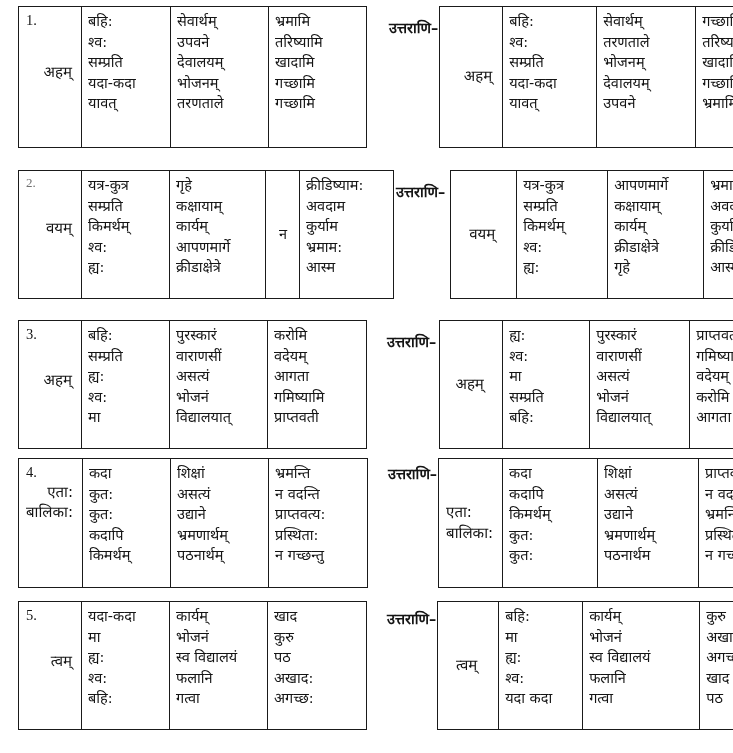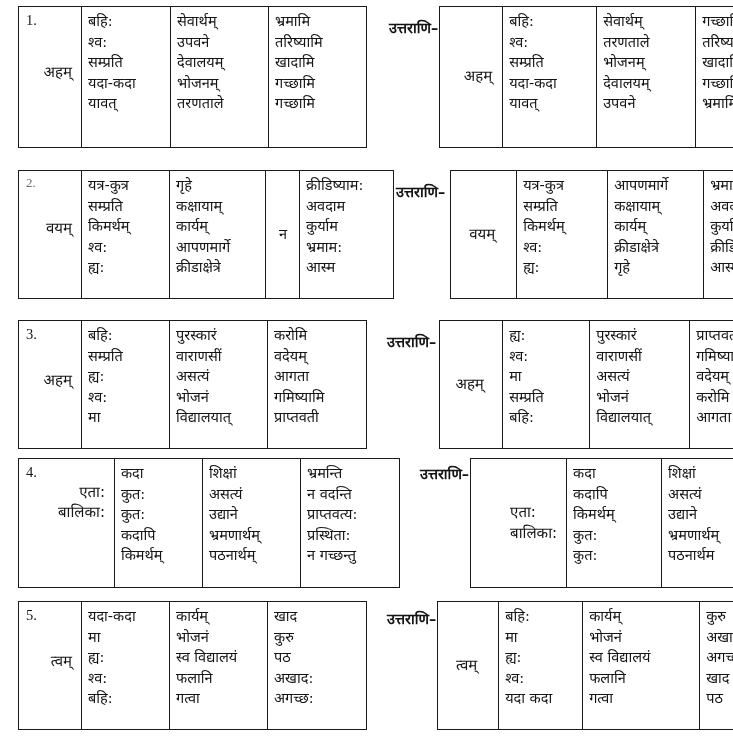--- a/index.html
+++ b/index.html
@@ -69,21 +69,20 @@
   .qnum.faded { color: #6f6f6f; font-size: 13px; }
   .subject-word {
     display: block;
     text-align: right;
     font-size: 15px;
     line-height: 1.35;
     padding-right: 2px;
   }
   .subject-word.stack {
     text-align: right;
-    margin-left: 32px;
   }
   .subject-center {
     display: flex;
     align-items: center;
     justify-content: flex-end;
     height: 100%;
     box-sizing: border-box;
     padding: 4px 8px 5px 7px;
   }
 

